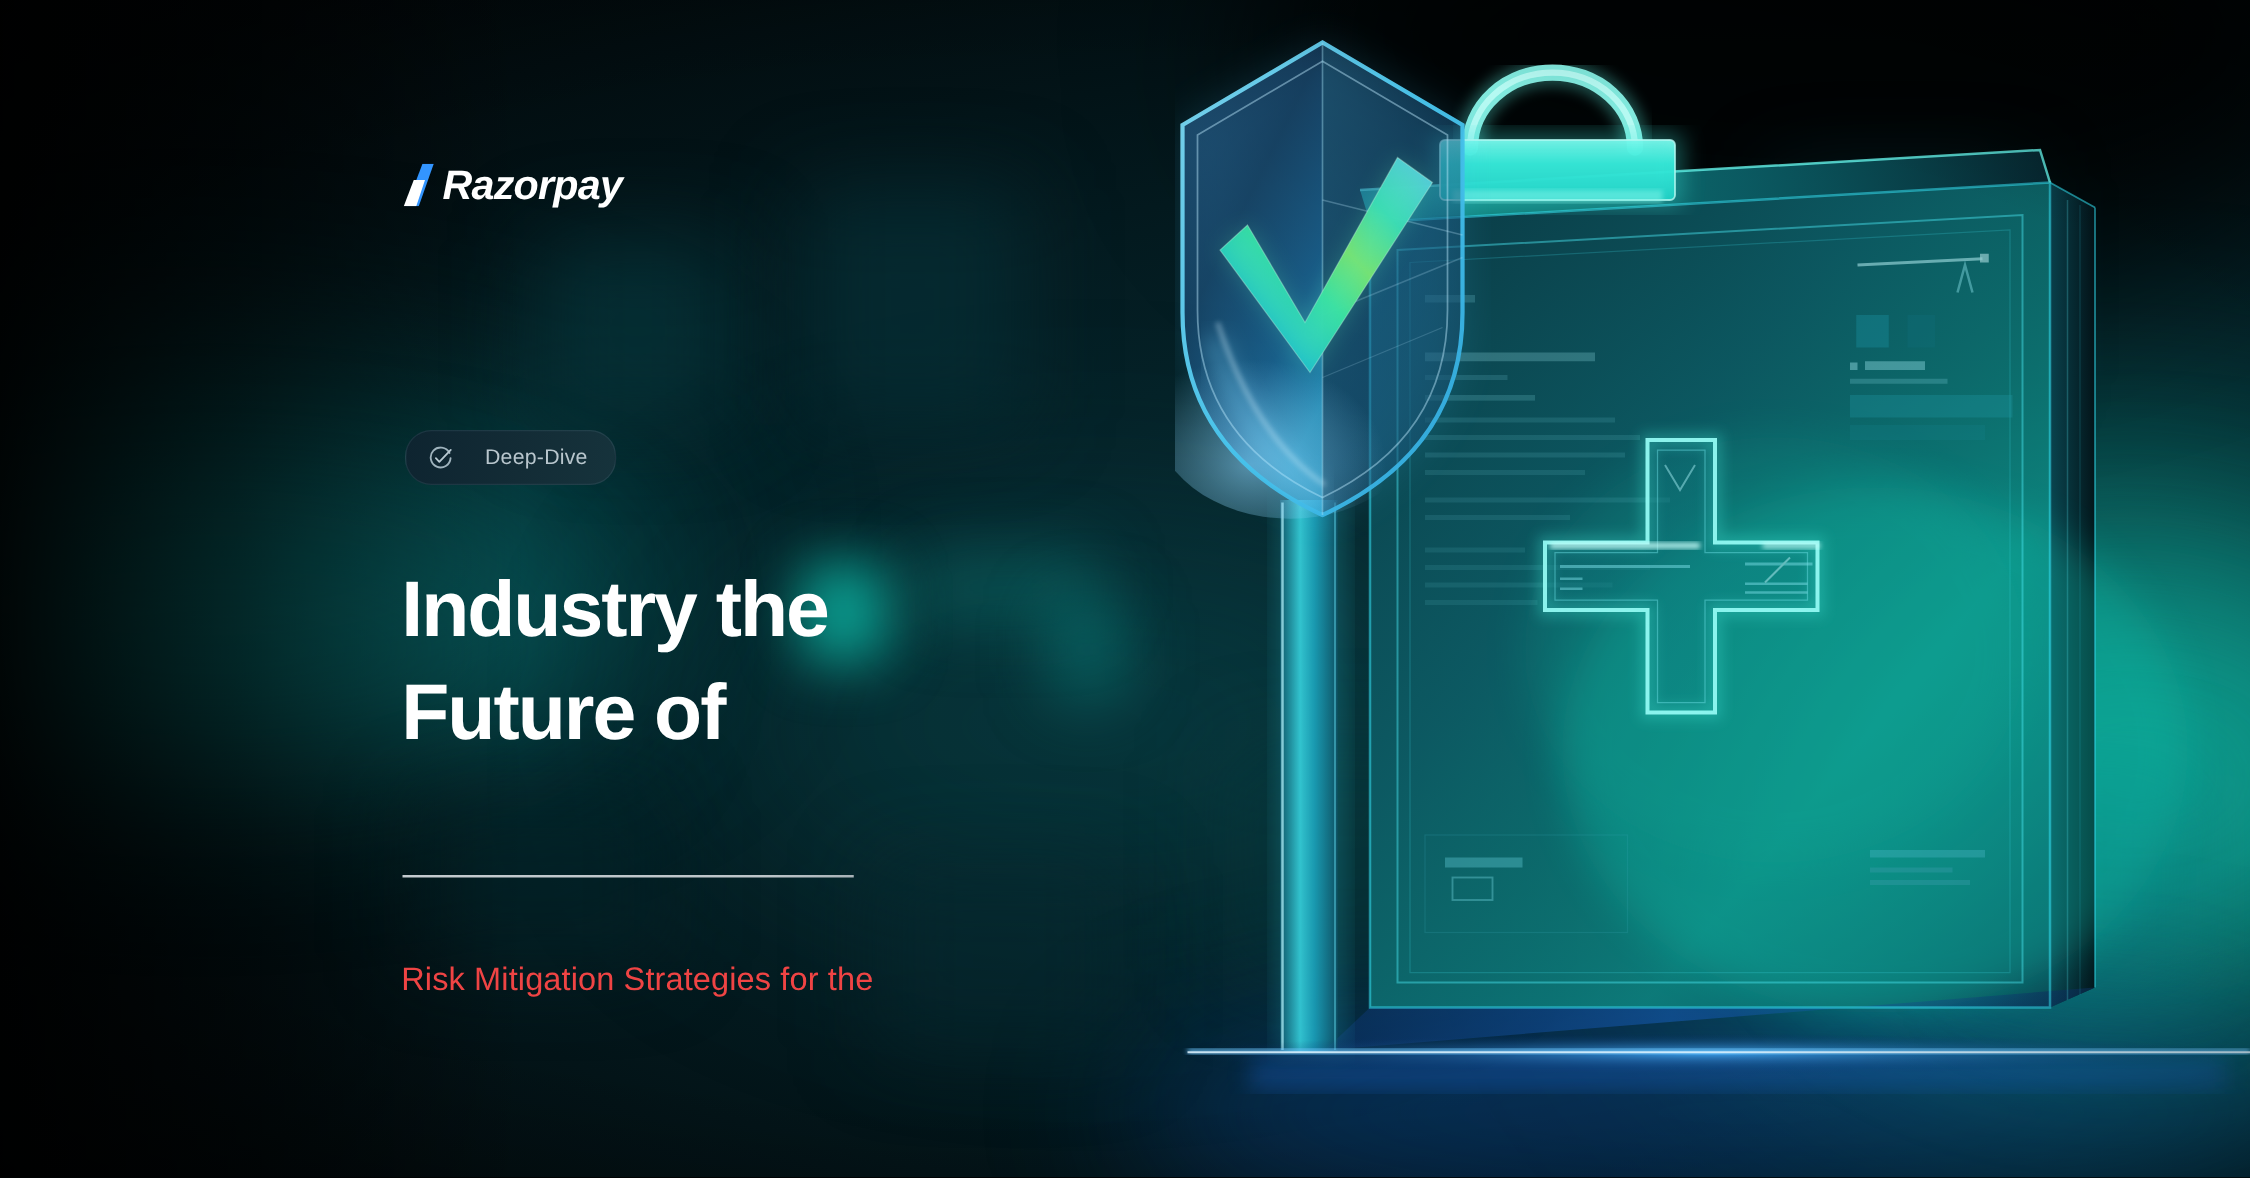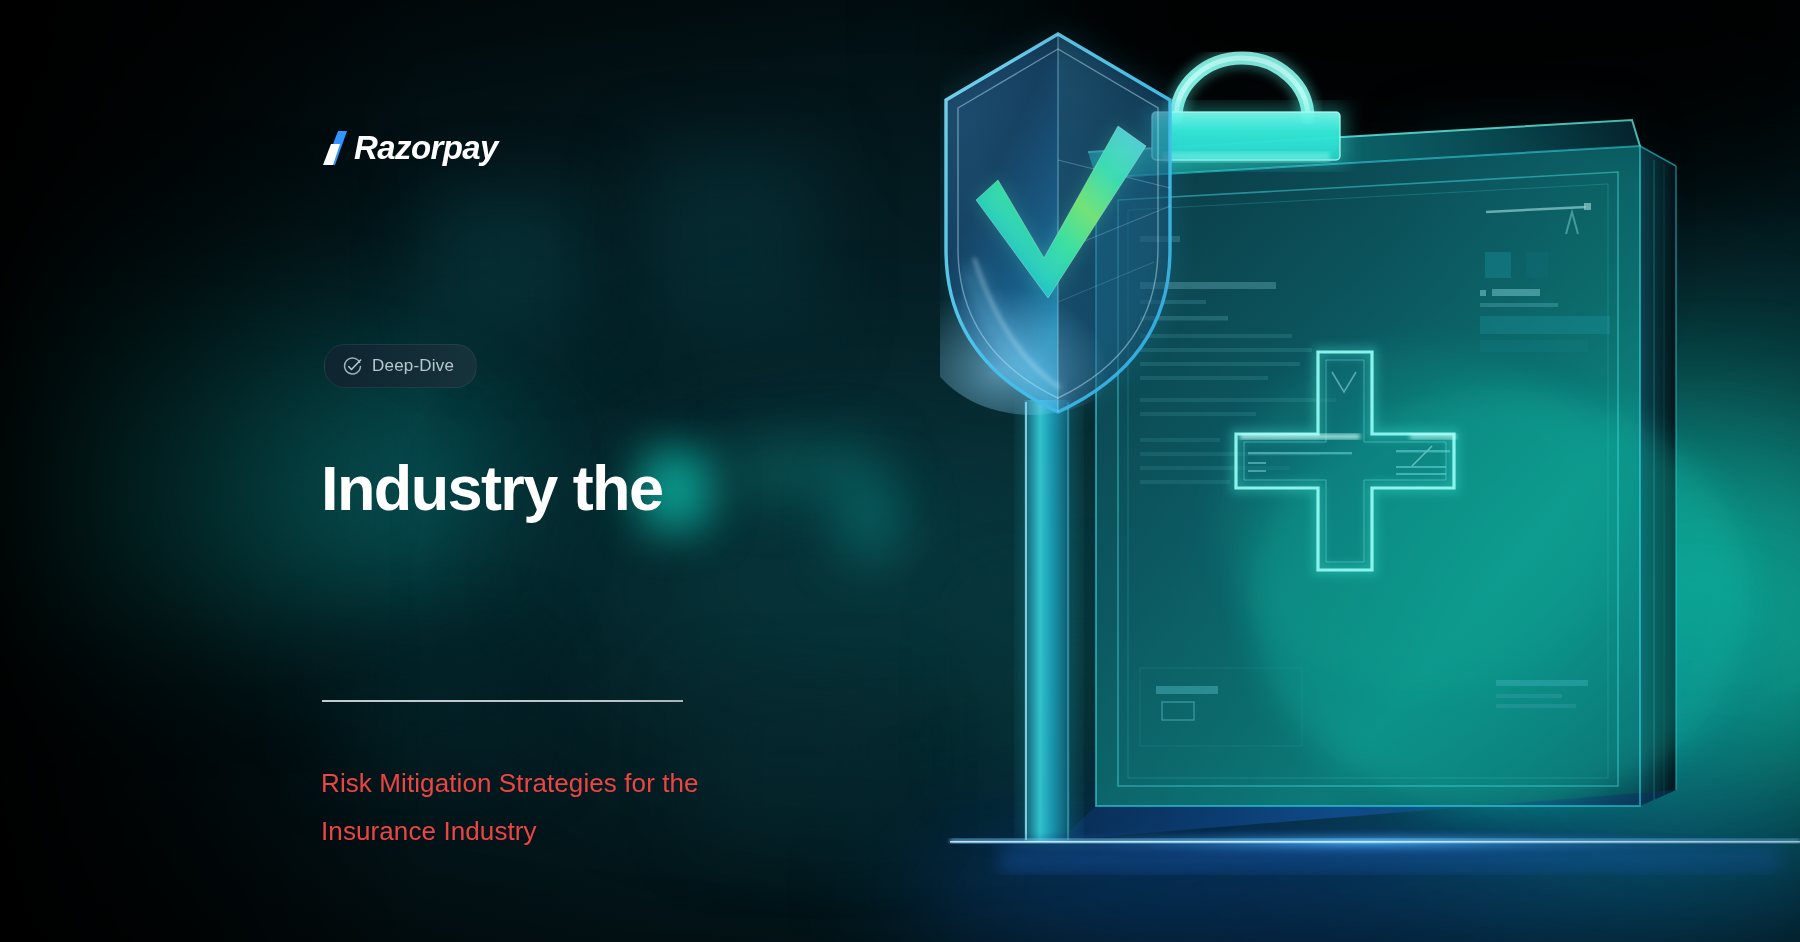--- a/index.html
+++ b/index.html
@@ -36,21 +36,21 @@
       background:linear-gradient(90deg, rgba(0,0,0,.92) 0%, rgba(0,0,0,.55) 45%, rgba(0,0,0,0) 100%);}
 
   
   .content{position:absolute;left:321px;top:0;width:760px;height:942px;}
 
   .logo{position:absolute;top:103px;left:0;display:flex;align-items:center;height:42px;margin-top:24px;}
   .logo-mark{position:relative;width:30px;height:34px;margin-right:3px;}
   .logo-word{color:#fff;font-size:33px;font-weight:700;font-style:italic;letter-spacing:-.6px;
              font-family:"Liberation Sans",sans-serif;line-height:34px;}
 
-  .badge{position:absolute;top:344px;left:3px;display:inline-flex;align-items:center;gap:10px;
+  .badge{position:absolute;top:344px;left:3px;display:inline-flex;align-items:center;gap:26px;
          height:42px;padding:0 22px 0 18px;border-radius:21px;
          background:linear-gradient(100deg,#0e2430 0%,#132c36 55%,#16333c 100%);
          border:1px solid rgba(120,170,185,.13);}
   .badge-txt{color:#b8c6cd;font-size:17px;font-weight:400;letter-spacing:.2px;}
 
   .headline{position:absolute;top:405px;left:0;width:700px;color:#fff;
             font-size:63px;font-weight:700;line-height:82px;letter-spacing:-1.6px;}
   .hl-line{display:block;white-space:nowrap;}
 
   .divider{position:absolute;top:700px;left:1px;width:361px;height:2px;
@@ -333,22 +333,22 @@
         <svg width="19" height="19" viewBox="0 0 22 22">
           <path d="M19.2 6.2 A9.2 9.2 0 1 0 20.2 11" fill="none" stroke="#9fb3bd" stroke-width="1.7" stroke-linecap="round"></path>
           <path d="M6.6 11.1 L9.8 14.4 L20.4 3.4" fill="none" stroke="#b7c8d1" stroke-width="1.7" stroke-linecap="round" stroke-linejoin="round"></path>
         </svg>
       </span>
       <span class="badge-txt">Deep-Dive</span>
     </div>
 
     <h1 class="headline">
       <span class="hl-line">Industry the</span>
+      <span class="hl-line">Future of</span>
     </h1>
 
     <div class="divider"></div>
 
     <p class="subtitle">
       <span class="sub-line">Risk Mitigation Strategies for the</span>
-      <span class="sub-line">Insurance Industry</span>
     </p>
   </div>
 </div>
 
 </body></html>

